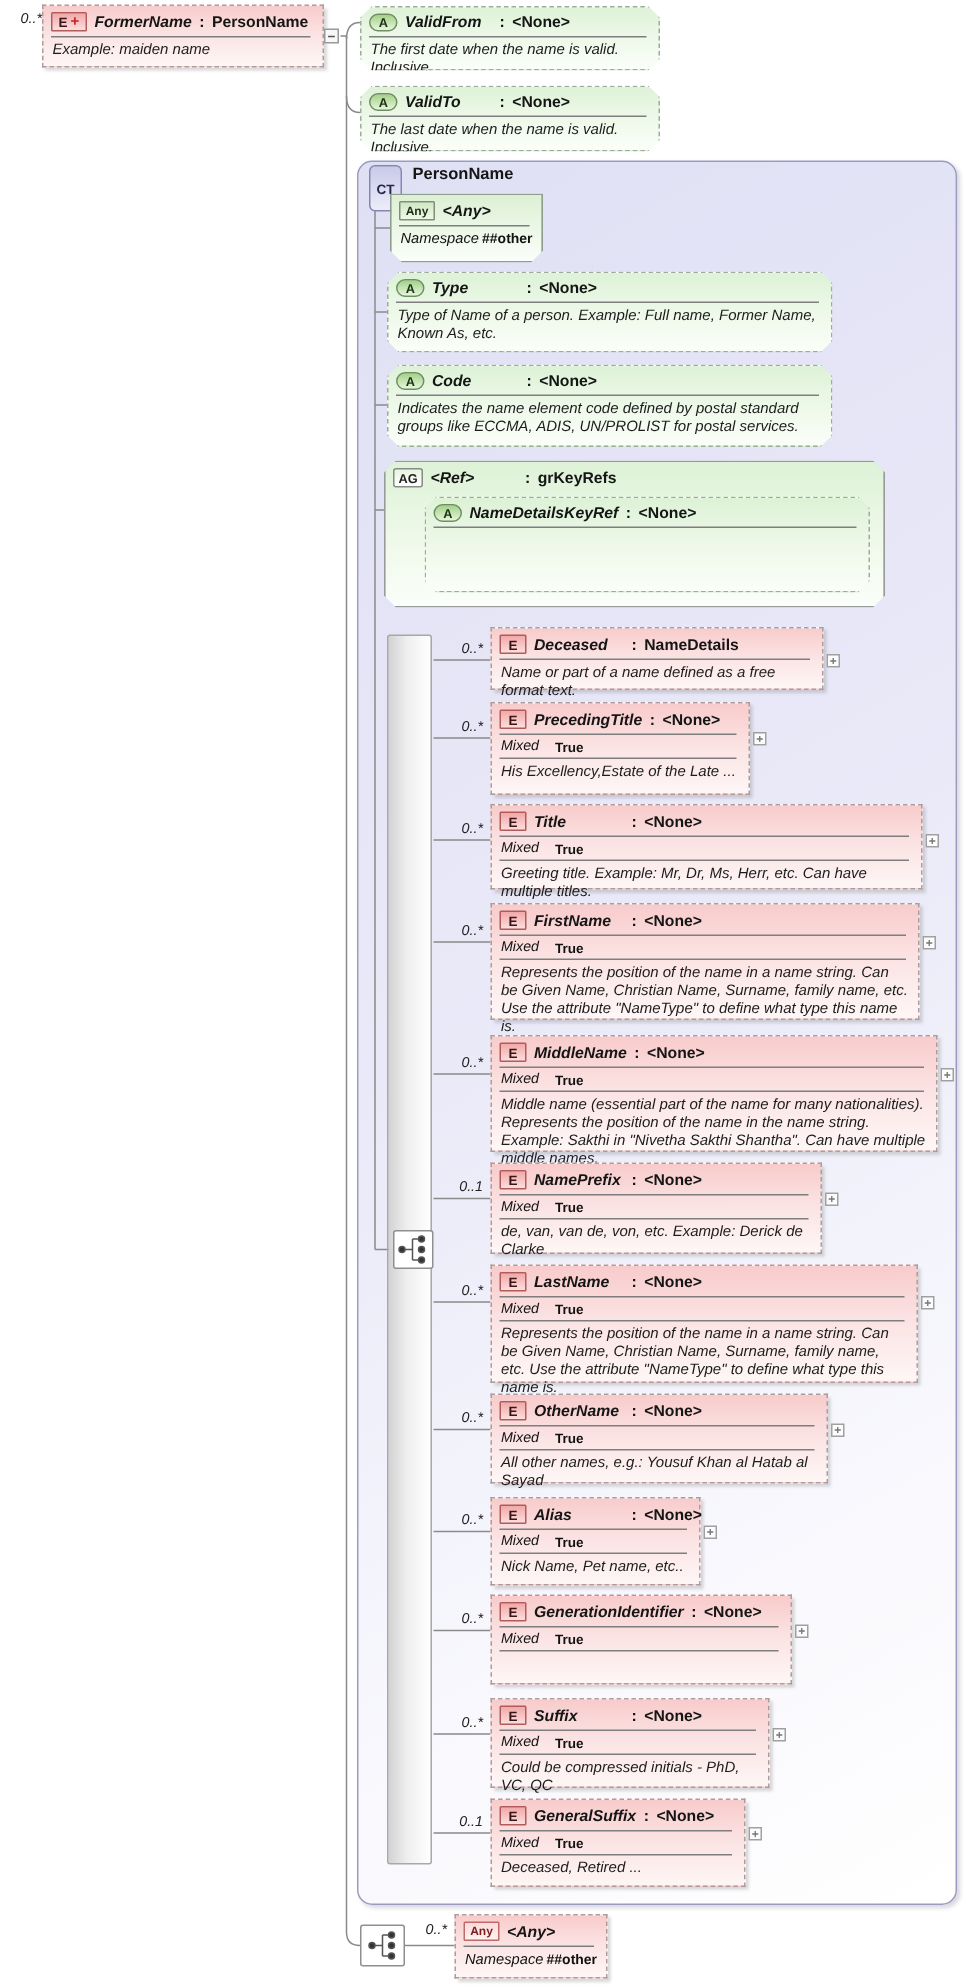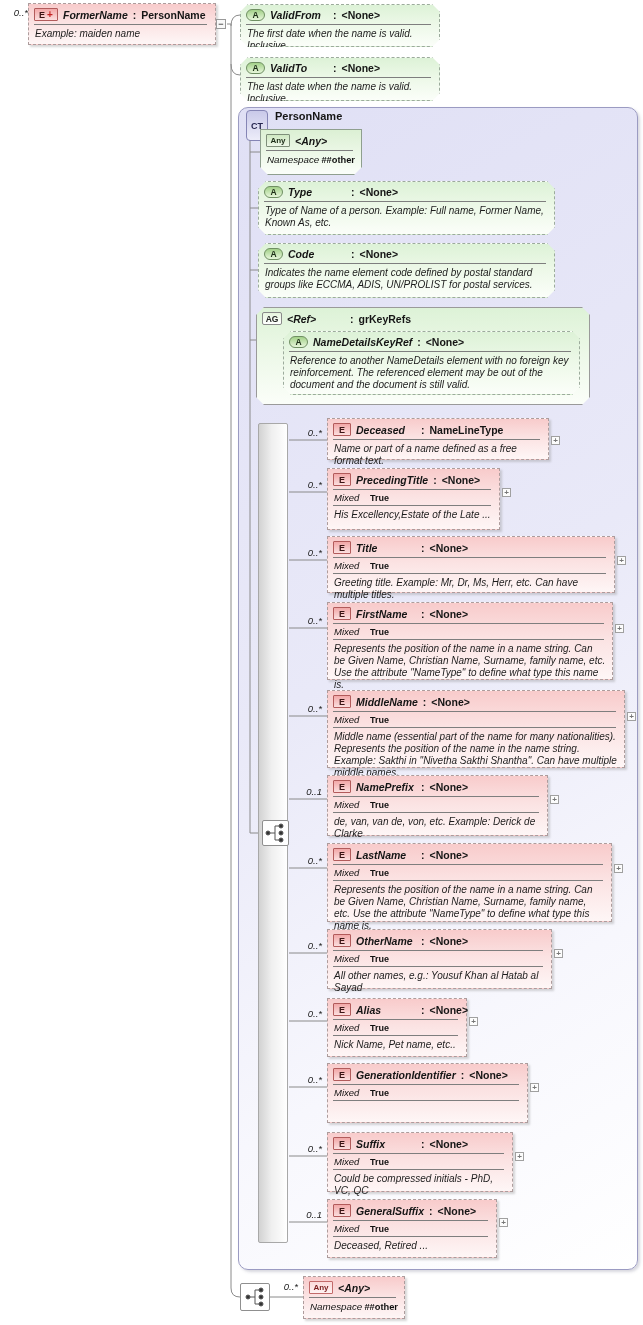--- a/index.html
+++ b/index.html
@@ -191,21 +191,20 @@
     </div>
   </div>
   <div class="box abox" style="left:283px;top:331px;width:297px;height:64px;z-index:4">
     <div class="hdr">
       <span class="ic icon-a">A</span>
       <span class="nm">NameDetailsKeyRef</span>
       <span>:</span>
       <span>&lt;None&gt;</span>
     </div>
     <div class="sep"></div>
-    <div class="desc">Reference to another NameDetails element with no foreign key reinforcement. The referenced element may be out of the document and the document is still valid.</div>
   </div>
 
   <div class="bar" style="left:258px;top:423px;width:30px;height:820px"></div>
   <div class="seqicon" style="left:262px;top:820px;width:27px;height:26px">
     <svg width="23" height="20" viewBox="0 0 23 20">
       <g stroke="#555" stroke-width="1" fill="#333">
         <line x1="4" y1="10" x2="11" y2="10"></line>
           <line x1="11" y1="3" x2="11" y2="17"></line>
         <line x1="11" y1="3" x2="16" y2="3"></line>
           <line x1="11" y1="17" x2="16" y2="17"></line>
@@ -216,21 +215,21 @@
       </g>
     </svg>
   </div>
 
   <span class="card" style="left:290px;top:427px">0..*</span>
   <div class="box ebox" style="left:327px;top:418px;width:222px;height:42px">
     <div class="hdr">
         <span class="ic icon-e">E</span>
         <span class="nm tab60">Deceased</span>
         <span>:</span>
-        <span>NameLineType</span>
+        <span>NameDetails</span>
       </div>
     <div class="sep"></div>
     <div class="desc">Name or part of a name defined as a free format text.</div>
   </div>
   <div class="plusbtn" style="left:551px;top:436px">+</div>
 
   <span class="card" style="left:290px;top:479px">0..*</span>
   <div class="box ebox" style="left:327px;top:468px;width:173px;height:62px">
     <div class="hdr">
         <span class="ic icon-e">E</span>

